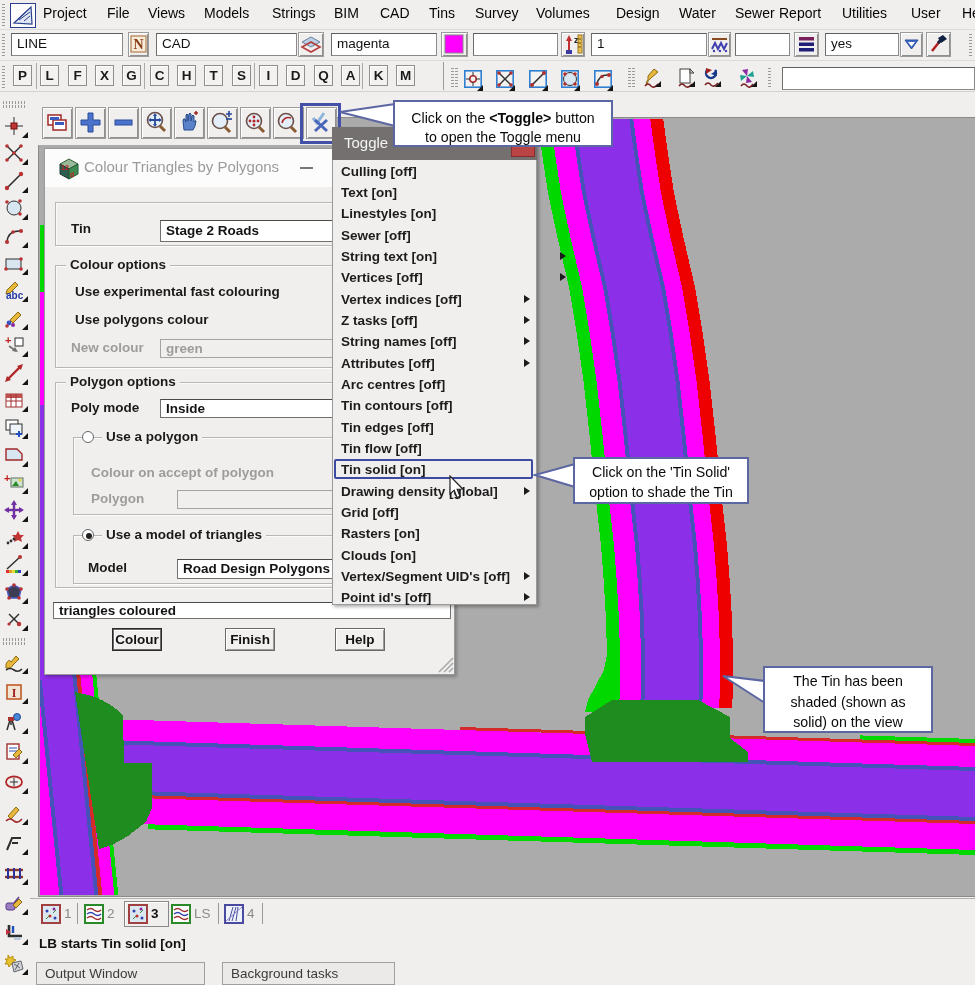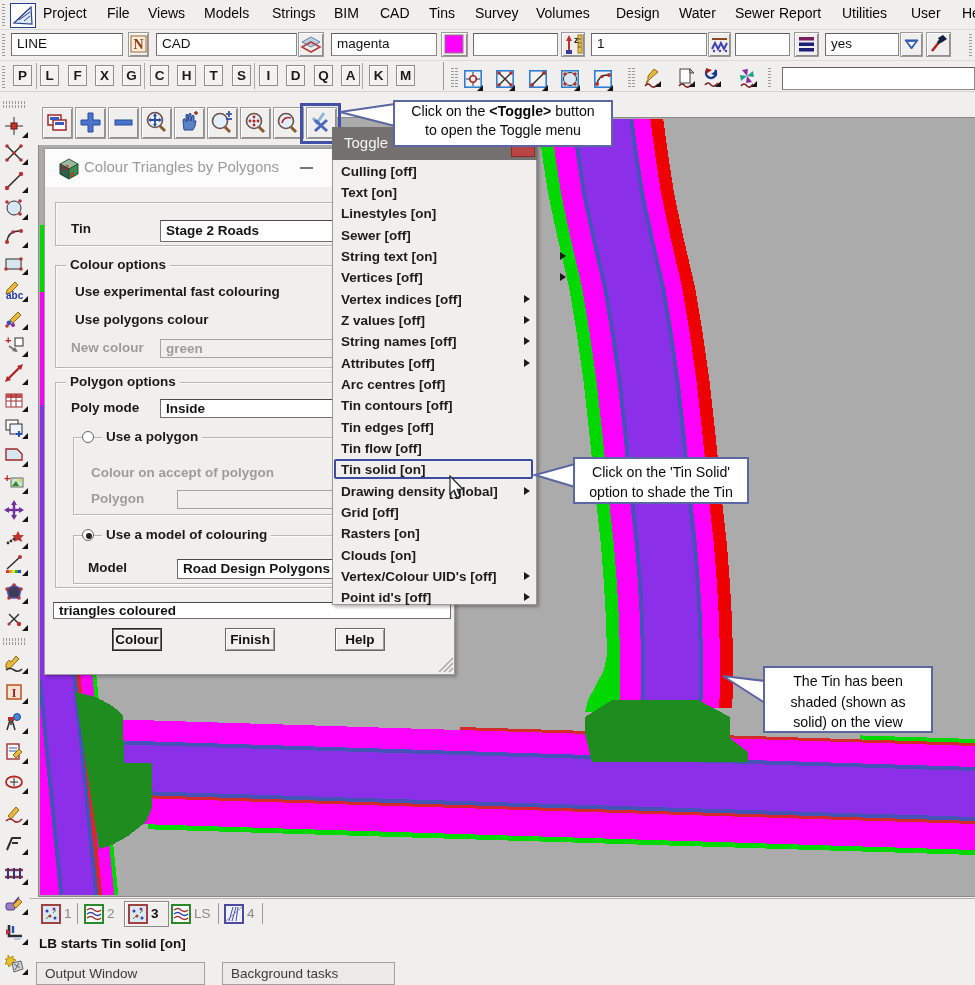--- a/index.html
+++ b/index.html
@@ -627,21 +627,21 @@
 <div class="dfld" style="left:160px;top:399px;width:277px;height:19px;line-height:17px">Inside</div>
 <div class="gbox" style="left:73px;top:437px;width:360px;height:78px"></div>
 <div class="abs" style="left:82px;top:431px;width:12px;height:12px;border-radius:50%;background:#fff;border:1px solid #666"></div>
 <div class="glabel" style="left:102px;top:429px;background:#f1efee;padding:0 4px">Use a polygon</div>
 <div class="glabel gray" style="left:91px;top:465px">Colour on accept of polygon</div>
 <div class="glabel gray" style="left:91px;top:491px">Polygon</div>
 <div class="dfld dis" style="left:177px;top:490px;width:250px;height:19px"></div>
 <div class="gbox" style="left:73px;top:535px;width:360px;height:49px"></div>
 <div class="abs" style="left:82px;top:529px;width:12px;height:12px;border-radius:50%;background:#fff;border:1px solid #666"></div>
 <div class="abs" style="left:85.5px;top:532.5px;width:6px;height:6px;border-radius:50%;background:#222"></div>
-<div class="glabel" style="left:102px;top:527px;background:#f1efee;padding:0 4px">Use a model of colouring</div>
+<div class="glabel" style="left:102px;top:527px;background:#f1efee;padding:0 4px">Use a model of triangles</div>
 <div class="glabel" style="left:88px;top:560px">Model</div>
 <div class="dfld" style="left:177px;top:559px;width:250px;height:20px;line-height:18px">Road Design Polygons</div>
 <div class="dfld" style="left:53px;top:602px;width:398px;height:17px;line-height:15px;font-weight:600">triangles coloured</div>
 <div class="pbtn" style="left:112px;top:628px;width:50px;height:23px;line-height:21px;border:1px solid #2a2a2a;box-shadow:inset 0 0 0 1px #6a6a6a,inset 2px 2px 0 #fff">Colour</div>
 <div class="pbtn" style="left:225px;top:628px;width:50px;height:23px;line-height:21px">Finish</div>
 <div class="pbtn" style="left:335px;top:628px;width:50px;height:23px;line-height:21px">Help</div>
 <svg class="abs" style="left:438px;top:656px" width="16" height="17">
     <g stroke="#aaa" stroke-width="1.6">
       <line x1="15" y1="2" x2="1" y2="16"></line>
       <line x1="15" y1="7" x2="6" y2="16"></line>
@@ -672,21 +672,21 @@
   </div>
 <div class="abs" style="left:332px;top:268.3px;width:240px;height:21px">
     <div class="mitem" style="top:2px">Vertices [off]</div>
     <div class="arr" style="top:5px"></div>
   </div>
 <div class="abs" style="left:332px;top:289.7px;width:204px;height:21px">
     <div class="mitem" style="top:2px">Vertex indices [off]</div>
     <div class="arr" style="top:5px"></div>
   </div>
 <div class="abs" style="left:332px;top:311.0px;width:204px;height:21px">
-    <div class="mitem" style="top:2px">Z values [off]</div>
+    <div class="mitem" style="top:2px">Z tasks [off]</div>
     <div class="arr" style="top:5px"></div>
   </div>
 <div class="abs" style="left:332px;top:332.3px;width:204px;height:21px">
     <div class="mitem" style="top:2px">String names [off]</div>
     <div class="arr" style="top:5px"></div>
   </div>
 <div class="abs" style="left:332px;top:353.7px;width:204px;height:21px">
     <div class="mitem" style="top:2px">Attributes [off]</div>
     <div class="arr" style="top:5px"></div>
   </div>
@@ -712,32 +712,32 @@
 <div class="abs" style="left:332px;top:503.0px;width:196px;height:21px">
     <div class="mitem" style="top:2px">Grid [off]</div>
   </div>
 <div class="abs" style="left:332px;top:524.3px;width:204px;height:21px">
     <div class="mitem" style="top:2px">Rasters [on]</div>
   </div>
 <div class="abs" style="left:332px;top:545.6px;width:204px;height:21px">
     <div class="mitem" style="top:2px">Clouds [on]</div>
   </div>
 <div class="abs" style="left:332px;top:567.0px;width:204px;height:21px">
-    <div class="mitem" style="top:2px">Vertex/Colour UID's [off]</div>
+    <div class="mitem" style="top:2px">Vertex/Segment UID's [off]</div>
     <div class="arr" style="top:5px"></div>
   </div>
 <div class="abs" style="left:332px;top:588.3px;width:204px;height:21px">
     <div class="mitem" style="top:2px">Point id's [off]</div>
     <div class="arr" style="top:5px"></div>
   </div>
 <div class="abs" style="left:334px;top:459px;width:199px;height:20px;border:2px solid #3c4ba0;border-radius:2px"></div>
 <svg class="abs" style="left:336px;top:99px" width="62" height="32">
     <path d="M59,5 L4,13 L59,27" fill="#fff" stroke="#5c66a2" stroke-width="2"></path>
   </svg>
-<div class="callout" style="left:393px;top:100px;width:220px;height:47px;padding-top:0;line-height:19px">Click on the <b>&lt;Toggle&gt;</b> button<br>to open the Toggle menu</div>
+<div class="callout" style="left:393px;top:100px;width:220px;height:47px;padding-top:7px;line-height:19px">Click on the <b>&lt;Toggle&gt;</b> button<br>to open the Toggle menu</div>
 <svg class="abs" style="left:530px;top:460px" width="48" height="31">
     <path d="M45,4 L5,15 L45,27" fill="#fff" stroke="#5c66a2" stroke-width="2"></path>
   </svg>
 <div class="callout" style="left:573px;top:457px;width:176px;height:47px;padding-top:3px;line-height:20px">Click on the 'Tin Solid'<br>option to shade the Tin</div>
 <svg class="abs" style="left:718px;top:670px" width="50" height="40">
     <path d="M47,11 L5,6 L47,33" fill="#fff" stroke="#5c66a2" stroke-width="2"></path>
   </svg>
 <div class="callout" style="left:763px;top:666px;width:170px;height:67px;padding-top:3px;line-height:20.5px">The Tin has been<br>shaded (shown as<br>solid) on the view</div>
 <svg class="abs" style="left:448px;top:475px" width="18" height="26">
     <polygon points="2,1 2,19 6.2,15.2 9,22.5 12,21.2 9.2,14.2 14.8,14 " fill="#fff" stroke="#222" stroke-width="1.2"></polygon>

